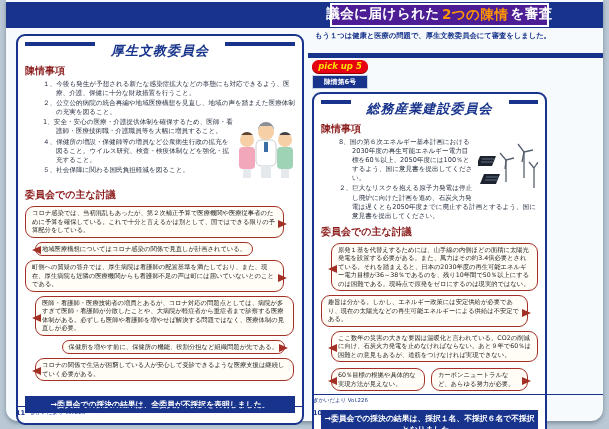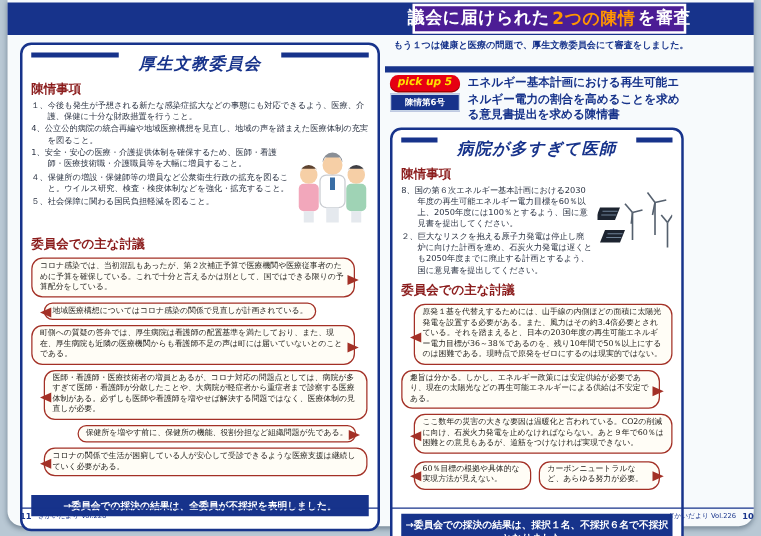--- a/index.html
+++ b/index.html
@@ -30,21 +30,21 @@
                  padding:1px 0; margin-top:2px; border:1px solid #c7d4e6; }
   .pick-title { color:#17338b; font-weight:bold; font-size:9.3px; line-height:1.35; flex:1; padding-top:1px; }
 
   .committee-box { border:2px solid #17338b; border-radius:9px; background:#fff; padding:4px 7px 6px; }
   .committee-head { display:flex; align-items:flex-start; gap:16px; margin:2px 0 4px; }
   .committee-head .bar { flex:1; height:4px; background:#17338b; }
   .committee-head .name { color:#17338b; font-weight:bold; font-style:italic; font-size:13px; letter-spacing:1px; white-space:nowrap; }
 
   .sec-head { color:#8b1c1c; font-weight:bold; font-size:10px; margin:3px 0 2px; }
   .items { font-size:6.6px; color:#2a3242; line-height:1.38; overflow:hidden; }
-  .items .item { padding-left:13px; text-indent:-13px; margin-bottom:1px; }
+  .items .item { padding-left:13px; text-indent:-13px; margin-bottom:1px;margin-left:18px; }
   .illus { float:right; margin:0 0 2px 4px; }
 
   .bubble { position:relative; border:1.3px solid #a33026; background:#fffdf6; border-radius:9px;
             padding:2px 6px; font-size:6.3px; line-height:1.35; color:#25231f;
             width:fit-content; max-width:96%; margin:4px 0; }
   .tail-l { margin-left:10px; }
   .tail-r { margin-right:10px; }
   .tail-l::before { content:""; position:absolute; left:-8px; top:55%; border:4px solid transparent;
                     border-right:9px solid #a33026; transform:translateY(-50%); }
   .tail-r::after  { content:""; position:absolute; right:-8px; top:55%; border:4px solid transparent;
@@ -53,21 +53,21 @@
 
   .result-banner { background:#17338b; color:#fff; font-weight:bold; font-size:7.8px; text-align:center;
                    padding:3px 0; margin:15px 0 4px; }
   .note { background:#fdf8d6; padding:12px 6px 4px; border-radius:2px; }
   .note-title { font-size:6.5px; font-weight:bold; color:#3a3a2a; }
   .note-body { font-size:5.8px; color:#55503e; line-height:1.35; padding-left:8px; }
 
   .page-footer { position:absolute; width:288px; border-top:1.4px solid #17338b; padding-top:2px;
                  font-size:5.4px; color:#17338b; display:flex; gap:5px; }
   #footer-left  { left:16px; bottom:12px; }
-  #footer-right { left:313px; bottom:12px; width:290px; justify-content:flex-end; }
+  #footer-right { left:313px; bottom:12px; width:290px; justify-content:flex-end;flex-direction:column; }
   .pageno { font-weight:bold; font-size:6.6px; }
 </style>
 </head>
 <body>
 
 <div id="stage">
   <div class="sheet"></div>
   <div class="top-band"></div>
 
   <div class="title-box">
@@ -85,21 +85,21 @@
     <div class="committee-box">
       <div class="committee-head">
         <div class="bar"></div>
         <div class="name">厚生文教委員会</div>
         <div class="bar"></div>
       </div>
 
       <div class="sec-head">陳情事項</div>
       <div class="items">
         <div class="item">１、今後も発生が予想される新たな感染症拡大などの事態にも対応できるよう、医療、介護、保健に十分な財政措置を行うこと。</div>
-        <div class="item">4、公立公的病院の統合再編や地域医療構想を見直し、地域の声を踏まえた医療体制の充実を図ること。</div>
+        <div class="item">２、公立公的病院の統合再編や地域医療構想を見直し、地域の声を踏まえた医療体制の充実を図ること。</div>
         <div class="illus">
           <svg width="58" height="62" viewBox="0 0 58 62">
             <circle cx="29" cy="14" r="8" fill="#f6cfa6"></circle>
               <path d="M21 12 a8 8 0 0 1 16 0 l-2 -4 h-12 z" fill="#8a8f96"></path>
             <rect x="19" y="22" width="20" height="26" rx="5" fill="#ffffff" stroke="#c9ccd1"></rect>
             <rect x="27" y="24" width="4" height="10" fill="#3a6ea5"></rect>
             <circle cx="10" cy="22" r="7" fill="#f6cfa6"></circle>
               <path d="M3 21 a7 7 0 0 1 14 0 l-1 -4 h-12 z" fill="#5d4330"></path>
             <rect x="2" y="29" width="16" height="22" rx="4" fill="#f2a7bb"></rect>
             <circle cx="48" cy="22" r="7" fill="#f6cfa6"></circle>
@@ -128,27 +128,26 @@
     </div>
 
   </div>
 
   <div class="col" id="right-col">
     <div class="pick-head">
       <div class="badge-stack">
         <div class="pickup-badge">pick up 5</div>
         <div class="petition-no">陳情第6号</div>
       </div>
-      <div class="pick-title">エネルギー基本計画における再生可能エネルギー電力の割合を高めることを求める意見書提出を求める陳情書</div>
     </div>
 
     <div class="committee-box">
       <div class="committee-head">
         <div class="bar"></div>
-        <div class="name">病院が多すぎて医師</div>
+        <div class="name">総務産業建設委員会</div>
         <div class="bar"></div>
       </div>
 
       <div class="sec-head">陳情事項</div>
       <div class="items">
         <div class="illus">
           <svg width="60" height="58" viewBox="0 0 60 58">
             <g stroke="#55606e" stroke-width="1.3" fill="none">
               <line x1="46" y1="14" x2="46" y2="40"></line>
                 <line x1="46" y1="14" x2="40" y2="6"></line>

